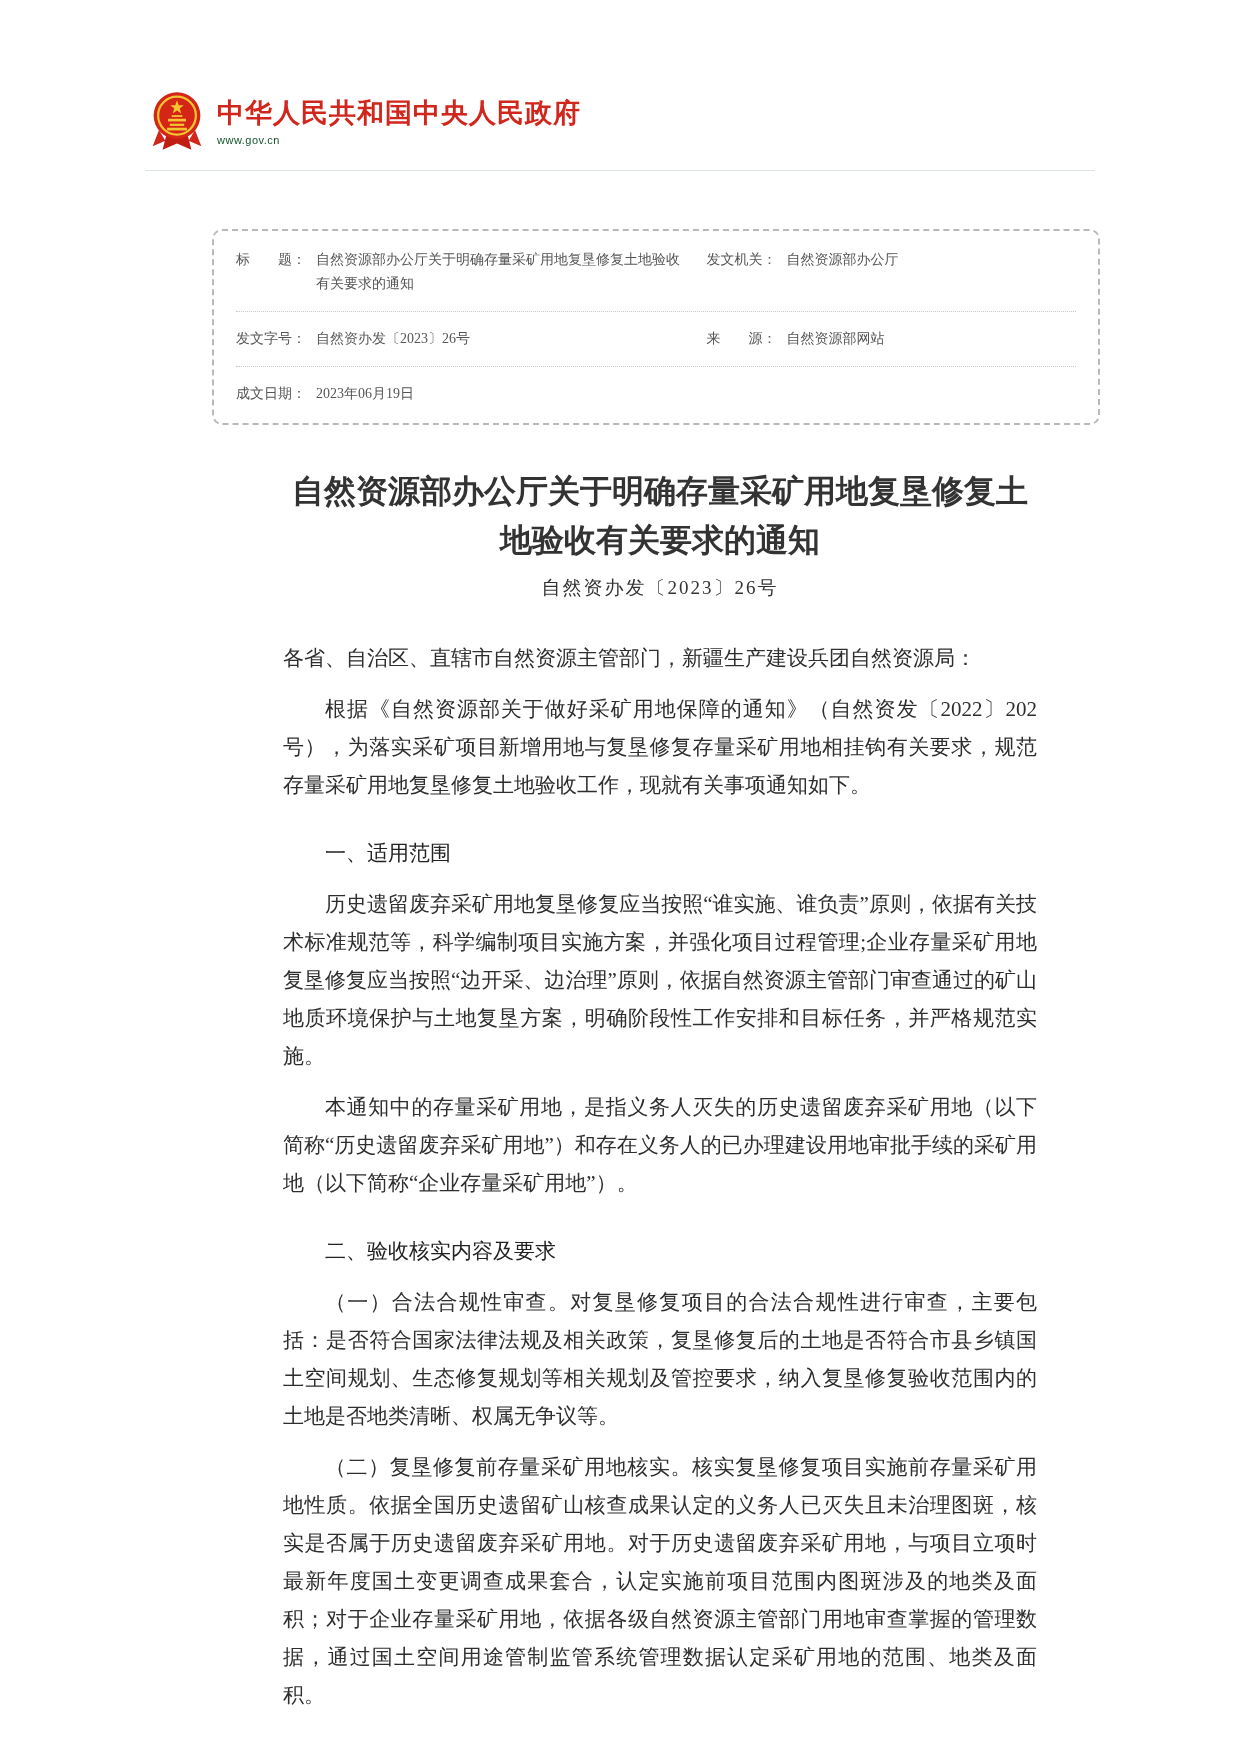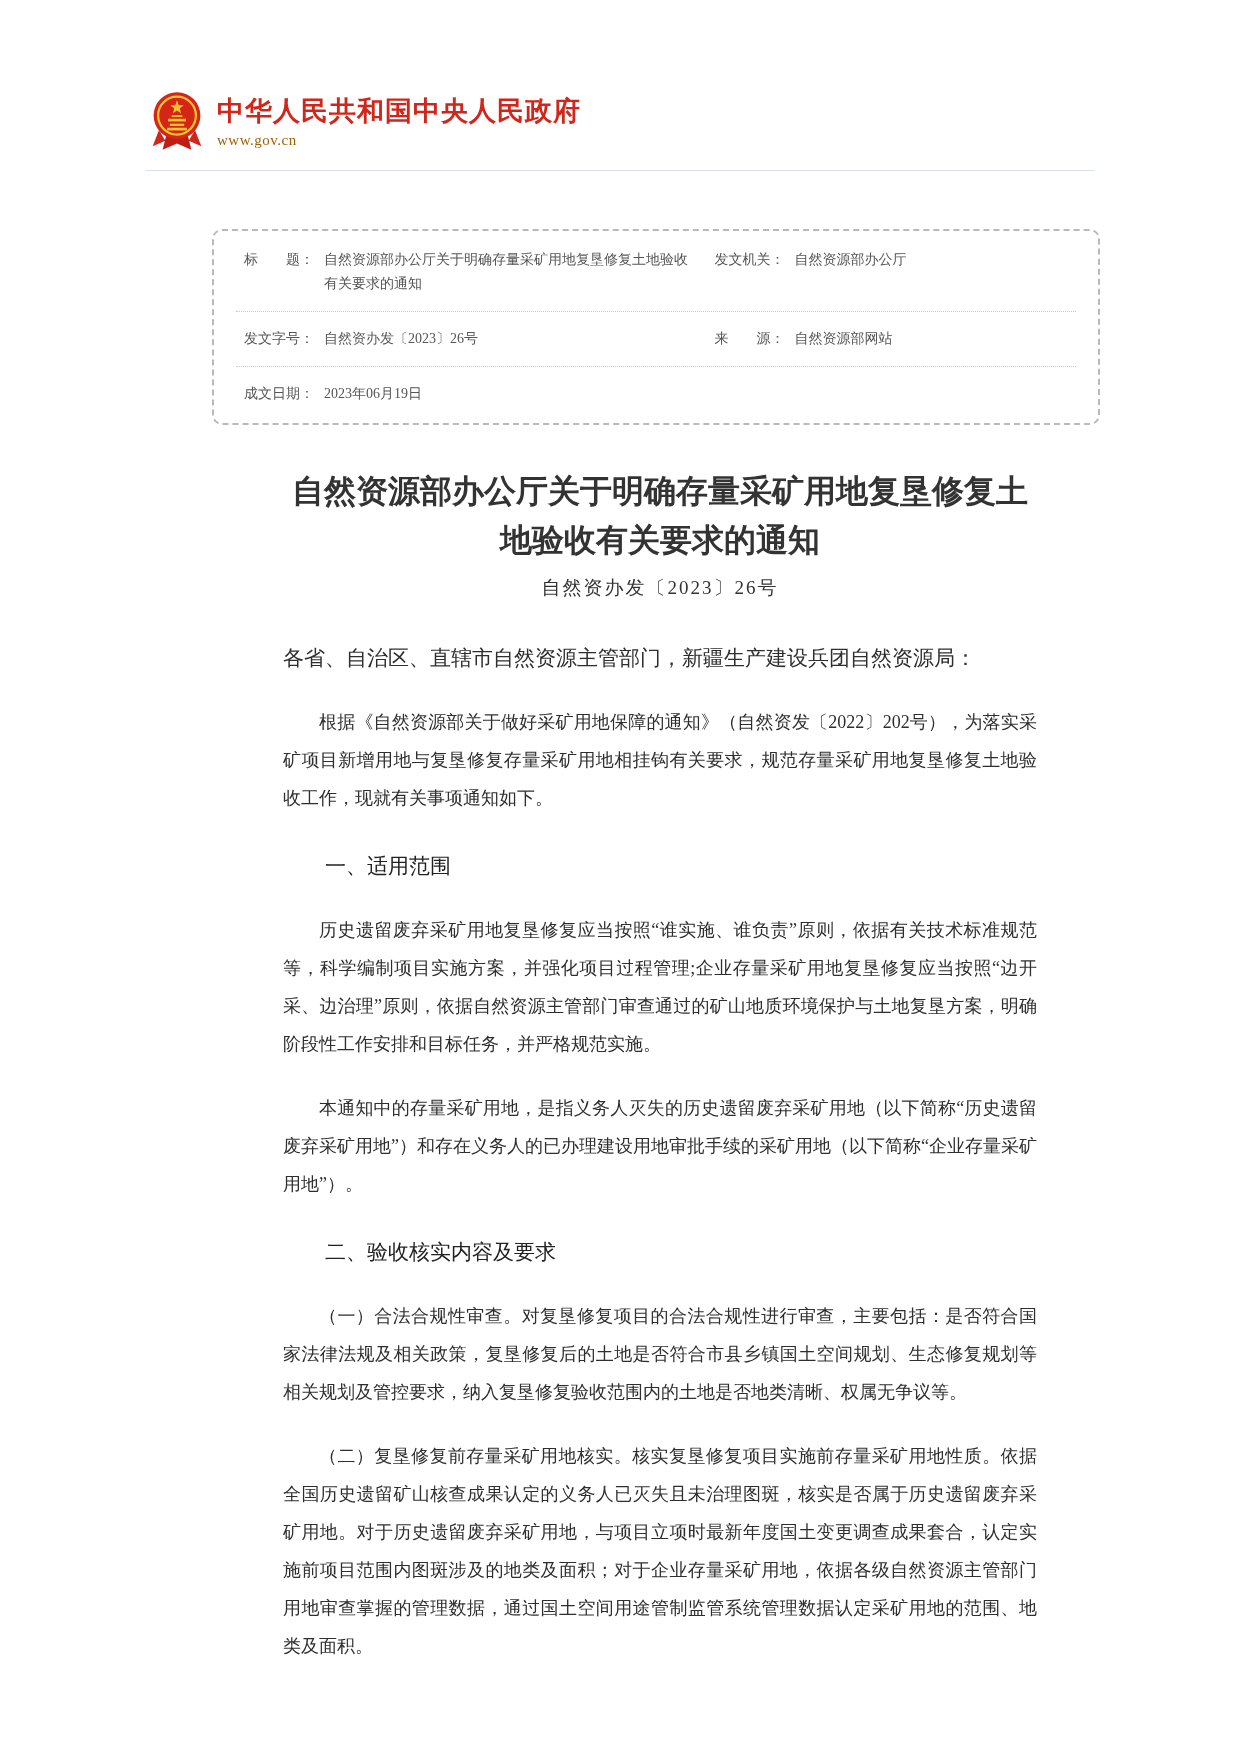--- a/index.html
+++ b/index.html
@@ -26,23 +26,23 @@
   .brand-text { display: flex; flex-direction: column; }
   .site-title {
     font-family: "Liberation Sans", "DejaVu Sans", sans-serif;
     font-size: 27px;
     font-weight: 700;
     color: #d0261b;
     letter-spacing: 1px;
     line-height: 34px;
   }
   .site-url {
-    font-family: Liberation Serif, serif;
-    font-size: 15px;
-    color: #a16207;
+    font-family: Liberation Sans, sans-serif;
+    font-size: 11px;
+    color: #14532d;
     margin-top: 4px;
     letter-spacing: 0.5px;
   }
   .header-rule {
     margin: 18px 55px 0 55px;
     border-top: 1px solid #d9e2ec;
     height: 0;
   }
   
   .meta-box {
@@ -57,21 +57,21 @@
   .meta-row {
     display: flex;
     align-items: flex-start;
     padding: 15px 0;
     border-bottom: 1px dotted #c9c9c9;
     line-height: 24px;
   }
   .meta-row:last-child { border-bottom: none; }
   .meta-cell { display: flex; align-items: flex-start; flex: 0 0 56%; padding-right: 18px; }
   .meta-cell.right { flex: 0 0 44%; padding-right: 0; align-items: flex-end; }
-  .meta-label { white-space: nowrap; margin-right: 10px; flex: 0 0 auto; margin-left: 8px; }
+  .meta-label { white-space: nowrap; margin-right: 10px; flex: 0 0 auto; }
   .meta-value { flex: 1 1 auto; }
   
   .doc-main {
     width: 754px;
     margin: 0 auto 0 193px;
   }
   .doc-title {
     margin-top: 42px;
     font-size: 32px;
     font-weight: 700;
@@ -87,22 +87,22 @@
     letter-spacing: 2px;
   }
   .salutation {
     margin-top: 38px;
     font-size: 21px;
     line-height: 38px;
     color: #2e2e2e;
     text-align: justify;
   }
   .doc-p {
-    margin-top: 26px;
-    font-size: 18px;
+    margin-top: 13px;
+    font-size: 21px;
     line-height: 38px;
     color: #2e2e2e;
     text-align: justify;
     text-indent: 2em;
   }
   .doc-h {
     margin-top: 30px;
     font-size: 21px;
     line-height: 38px;
     font-weight: 400;

